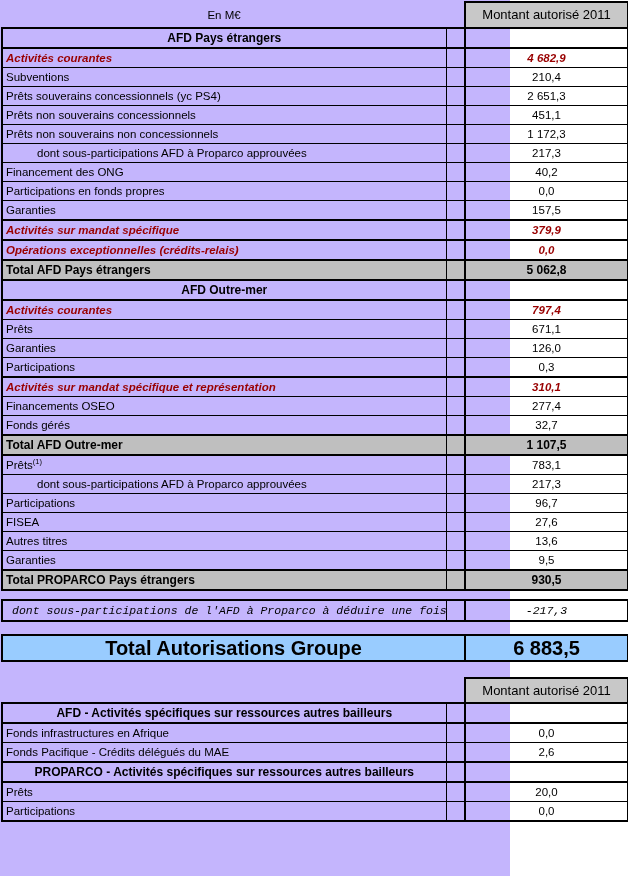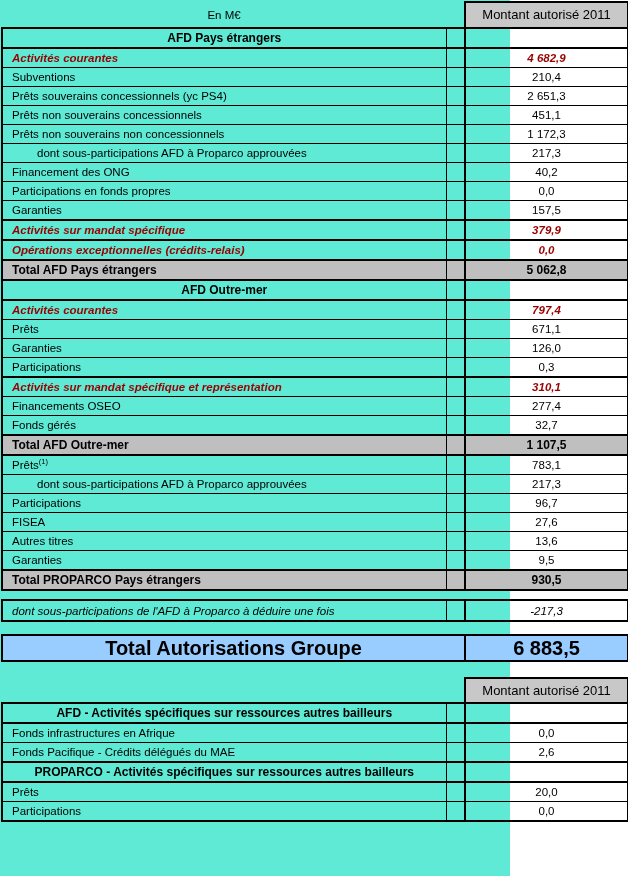--- a/index.html
+++ b/index.html
@@ -6,21 +6,21 @@
     margin: 0;
     background: #ffffff;
     font-family: "Liberation Sans", sans-serif;
     color: #000;
   }
   .page {
     width: 510px;
     height: 876px;
     box-sizing: border-box;
     padding: 1px 1px 0 1px;
-    background: #5eead4;
+    background: #c4b5fd;
   }
   table {
     border-collapse: collapse;
     table-layout: fixed;
     width: 626px;
   }
   col.c-label  { width: 444px; }
   col.c-spacer { width: 19px;  }
   col.c-value  { width: 163px; }
 
@@ -46,41 +46,41 @@
     font-size: 13px;
   }
 
   
   tbody.grid td { border: 1px solid #000; }
   tbody.grid tr:first-child td { border-top: 2px solid #000; }
   tbody.grid tr:last-child td  { border-bottom: 2px solid #000; }
   tbody.grid td:first-child { border-left: 2px solid #000; }
   tbody.grid td:last-child  { border-right: 2px solid #000; }
   tbody.grid td.val { border-left: 2px solid #000; text-align: center; }
-  tbody.grid td.lbl { padding-left: 9px; }
+  tbody.grid td.lbl { padding-left: 3px; }
 
   tr.r-center td { border-top: 2px solid #000; border-bottom: 2px solid #000; }
   tr.r-center td.lbl { font-weight: bold; text-align: center; font-size: 12px; padding-left: 0; }
 
   tr.r-total td { border-top: 2px solid #000; border-bottom: 2px solid #000; background: var(--total-bg, #bfbfbf); font-weight: bold; font-size: 12px; }
 
   tr.r-red td { border-top: 2px solid #000; }
   tr.r-red td.lbl, tr.r-red td.val {
     color: var(--section-red, #990000);
     font-weight: bold;
     font-style: italic;
   }
 
   tr.r-indent td.lbl { padding-left: 34px; }
 
   sup { font-size: 7.5px; vertical-align: super; line-height: 0; }
 
   
   .deduction { margin-top: 8px; }
-  .deduction td { border: 1px solid #000; border-top-width: 2px; border-bottom-width: 2px; height: 19px; font-style: italic; }
+  .deduction td { border: 1px solid #000; border-top-width: 2px; border-bottom-width: 2px; height: 19px; font-style: italic; font-family: Liberation Mono, monospace; }
   .deduction td.lbl { border-left: 2px solid #000; padding-left: 9px; }
   .deduction td.val { border-left: 2px solid #000; border-right: 2px solid #000; text-align: center; }
 
   
   .group-total { margin-top: 12px; }
   .group-total td {
     height: 24px;
     border: 2px solid #000;
     background: var(--group-total-bg, #99ccff);
     font-weight: bold;

